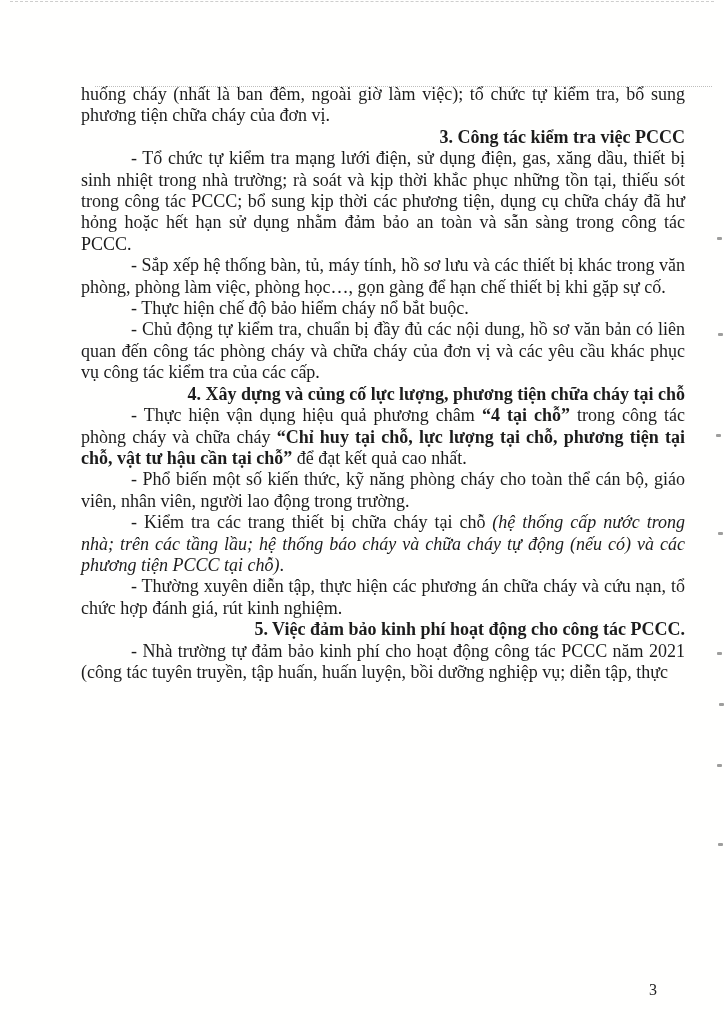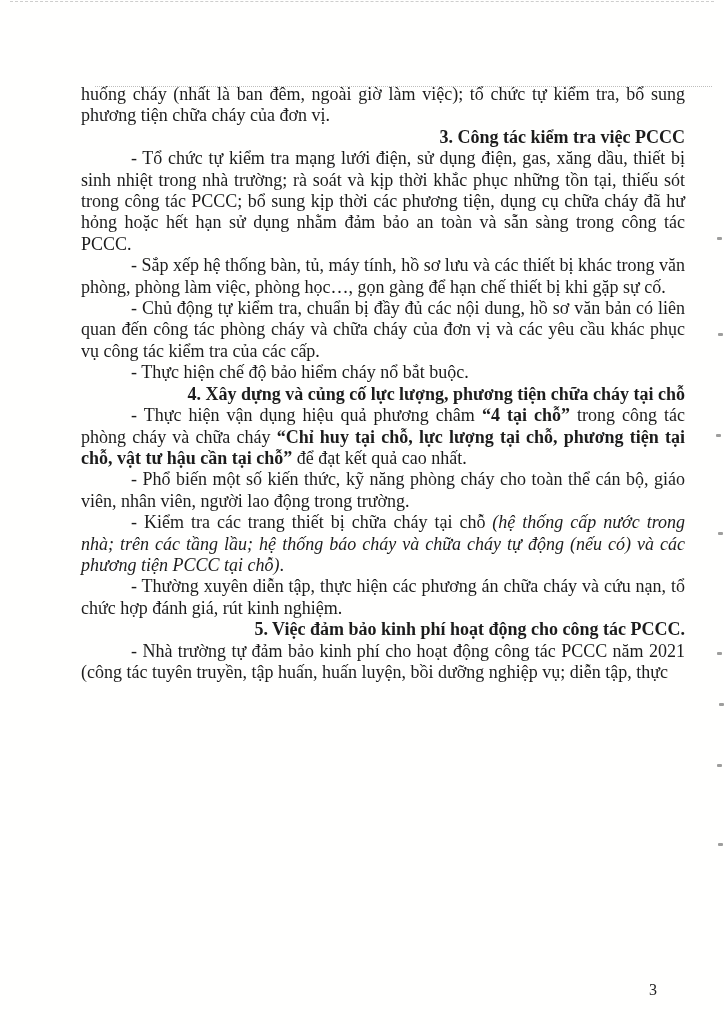--- a/index.html
+++ b/index.html
@@ -60,22 +60,22 @@
 
 <div class="page">
   <div class="scan-top-edge"></div>
   <div class="scan-fold-line"></div>
 
   <div class="content" id="doc-body">
       <p class="para body"><span class="run normal">huống cháy (nhất là ban đêm, ngoài giờ làm việc); tổ chức tự kiểm tra, bổ sung phương tiện chữa cháy của đơn vị.</span></p>
       <p class="para heading indent"><span class="run bold">3. Công tác kiểm tra việc PCCC</span></p>
       <p class="para body indent"><span class="run normal">- Tổ chức tự kiểm tra mạng lưới điện, sử dụng điện, gas, xăng dầu, thiết bị sinh nhiệt trong nhà trường; rà soát và kịp thời khắc phục những tồn tại, thiếu sót trong công tác PCCC; bổ sung kịp thời các phương tiện, dụng cụ chữa cháy đã hư hỏng hoặc hết hạn sử dụng nhằm đảm bảo an toàn và sẵn sàng trong công tác PCCC.</span></p>
       <p class="para body indent"><span class="run normal">- Sắp xếp hệ thống bàn, tủ, máy tính, hồ sơ lưu và các thiết bị khác trong văn phòng, phòng làm việc, phòng học…, gọn gàng để hạn chế thiết bị khi gặp sự cố.</span></p>
+      <p class="para body indent"><span class="run normal">- Thực hiện chế độ bảo hiểm cháy nổ bắt buộc.</span></p>
       <p class="para body indent"><span class="run normal">- Chủ động tự kiểm tra, chuẩn bị đầy đủ các nội dung, hồ sơ văn bản có liên quan đến công tác phòng cháy và chữa cháy của đơn vị và các yêu cầu khác phục vụ công tác kiểm tra của các cấp.</span></p>
-      <p class="para body indent"><span class="run normal">- Thực hiện chế độ bảo hiểm cháy nổ bắt buộc.</span></p>
       <p class="para heading indent"><span class="run bold">4. Xây dựng và củng cố lực lượng, phương tiện chữa cháy tại chỗ</span></p>
       <p class="para body indent"><span class="run normal">- Thực hiện vận dụng hiệu quả phương châm </span><span class="run bold">“4 tại chỗ”</span><span class="run normal"> trong công tác phòng cháy và chữa cháy </span><span class="run bold">“Chỉ huy tại chỗ, lực lượng tại chỗ, phương tiện tại chỗ, vật tư hậu cần tại chỗ”</span><span class="run normal"> để đạt kết quả cao nhất.</span></p>
       <p class="para body indent"><span class="run normal">- Phổ biến một số kiến thức, kỹ năng phòng cháy cho toàn thể cán bộ, giáo viên, nhân viên, người lao động trong trường.</span></p>
       <p class="para body indent"><span class="run normal">- Kiểm tra các trang thiết bị chữa cháy tại chỗ </span><span class="run italic">(hệ thống cấp nước trong nhà; trên các tầng lầu; hệ thống báo cháy và chữa cháy tự động (nếu có) và các phương tiện PCCC tại chỗ)</span><span class="run normal">.</span></p>
       <p class="para body indent"><span class="run normal">- Thường xuyên diễn tập, thực hiện các phương án chữa cháy và cứu nạn, tổ chức hợp đánh giá, rút kinh nghiệm.</span></p>
       <p class="para heading indent"><span class="run bold">5. Việc đảm bảo kinh phí hoạt động cho công tác PCCC.</span></p>
       <p class="para body indent"><span class="run normal">- Nhà trường tự đảm bảo kinh phí cho hoạt động công tác PCCC năm 2021 (công tác tuyên truyền, tập huấn, huấn luyện, bồi dưỡng nghiệp vụ; diễn tập, thực</span></p>
     </div>
 
   <span class="edge-speck" style="left:717px; top:237px;"></span>

